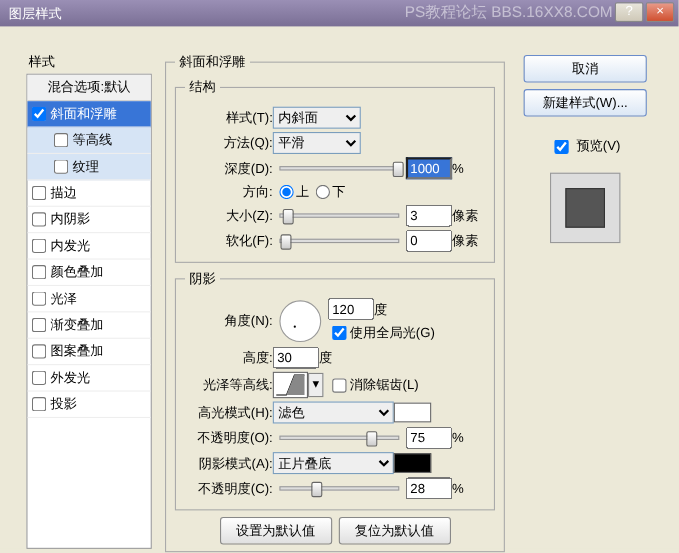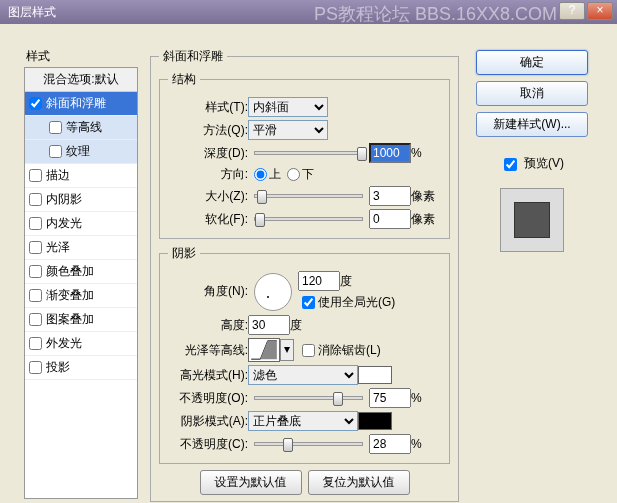--- a/index.html
+++ b/index.html
@@ -1,18 +1,18 @@
 <!DOCTYPE html>
 <html><head>
 <meta charset="utf-8">
 <style>
 *{box-sizing:border-box;font-family:"Microsoft YaHei","SimSun",sans-serif;font-size:12px}
 body{margin:0;background:#ece9d8;width:617px;height:503px;overflow:hidden}
 .titlebar{height:24px;background:linear-gradient(#9a8fb5,#7a6f95);color:#fff;padding:4px 8px;position:relative}
-.watermark{position:absolute;right:60px;top:2px;color:rgba(255,255,255,0.5);font-size:18px}
+.watermark{position:absolute;right:60px;top:2px;color:rgba(255,255,255,0.5);font-size:14px}
 .winbtns{position:absolute;right:4px;top:2px;display:flex;gap:2px}
 .winbtn{width:26px;height:18px;background:linear-gradient(#e8e5db,#cfc9b8);border:1px solid #888;border-radius:2px;text-align:center;line-height:14px}
 .closebtn{background:linear-gradient(#e89a88,#d05030);color:#fff}
 .mainbody{display:flex;padding:24px;gap:8px;height:475px;background:#ece9d8}
 .leftpanel{width:114px}
 .slabel{display:block;margin-bottom:2px;padding-left:2px}
 .stylelist{border:1px solid #999;background:#fff;height:432px}
 .stylehead{background:#f0f0f0;border-bottom:1px solid #ccc;padding:3px 6px;text-align:center}
 .srow{padding:3px 4px;display:flex;align-items:center;gap:4px;border-bottom:1px solid #eee}
 .srow.sel{background:#3875d7;color:#fff}
@@ -82,25 +82,25 @@
           <div class="srow">
             <input type="checkbox" style="">
             <span>内阴影</span>
           </div>
           <div class="srow">
             <input type="checkbox" style="">
             <span>内发光</span>
           </div>
           <div class="srow">
             <input type="checkbox" style="">
+            <span>颜色叠加</span>
+          </div>
+          <div class="srow">
+            <input type="checkbox" style="">
             <span>光泽</span>
-          </div>
-          <div class="srow">
-            <input type="checkbox" style="">
-            <span>颜色叠加</span>
           </div>
           <div class="srow">
             <input type="checkbox" style="">
             <span>渐变叠加</span>
           </div>
           <div class="srow">
             <input type="checkbox" style="">
             <span>图案叠加</span>
           </div>
           <div class="srow">
@@ -220,21 +220,20 @@
         </div>
       </fieldset>
       <div class="btnrow">
         <div class="btn">设置为默认值</div>
         <div class="btn">复位为默认值</div>
       </div>
     </fieldset>
   </div>
 
   <div class="rightpanel">
-    <div class="rbtn primary">确定</div>
     <div class="rbtn">取消</div>
     <div class="rbtn">新建样式(W)...</div>
     <div class="chkline">
       <input type="checkbox" checked="" style="">
       <span>预览(V)</span>
     </div>
     <div class="preview">
       <div class="preview-inner"></div>
     </div>
   </div>

